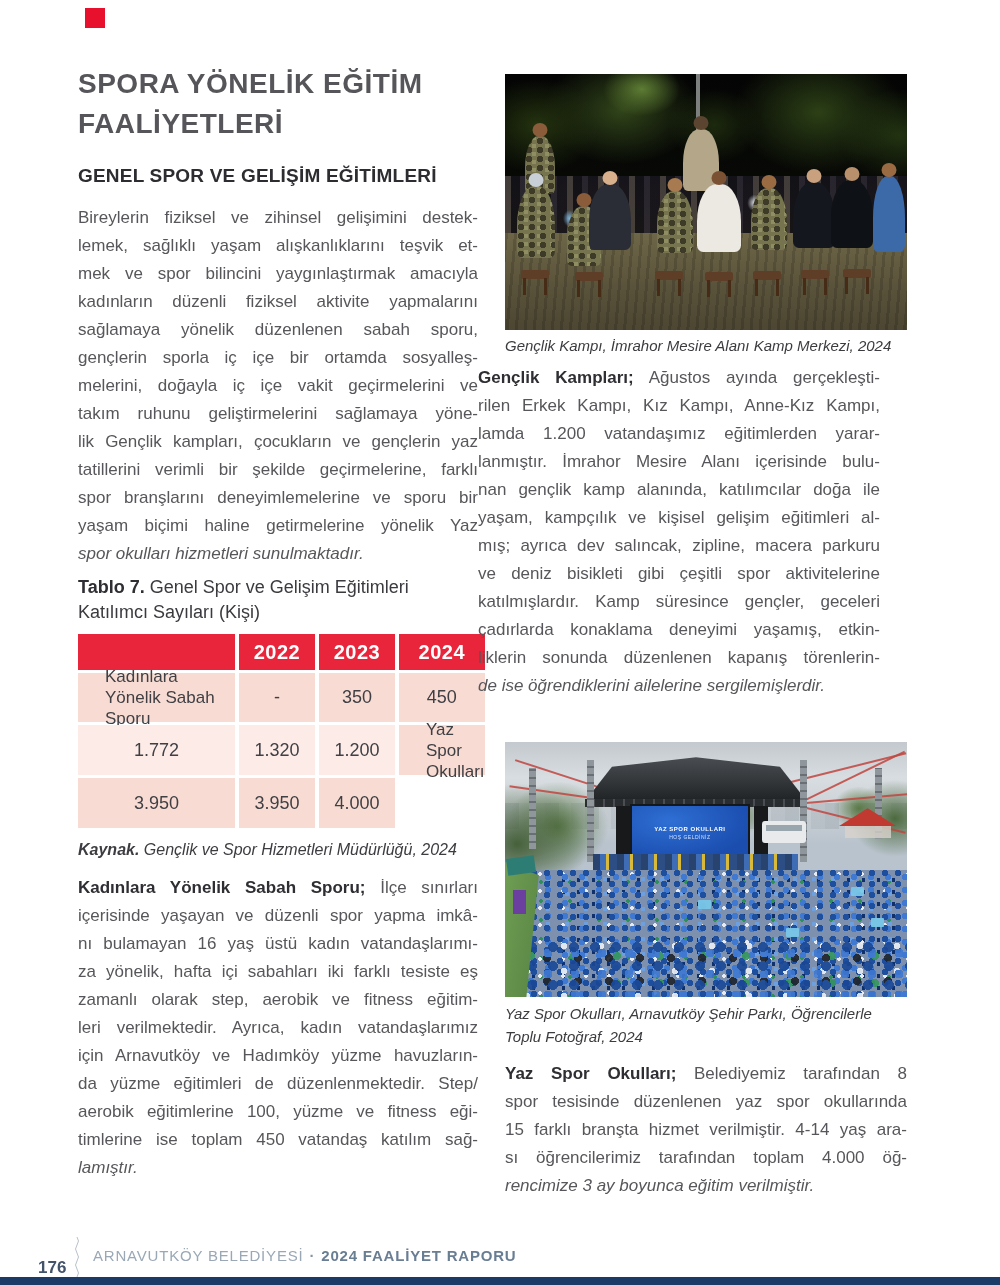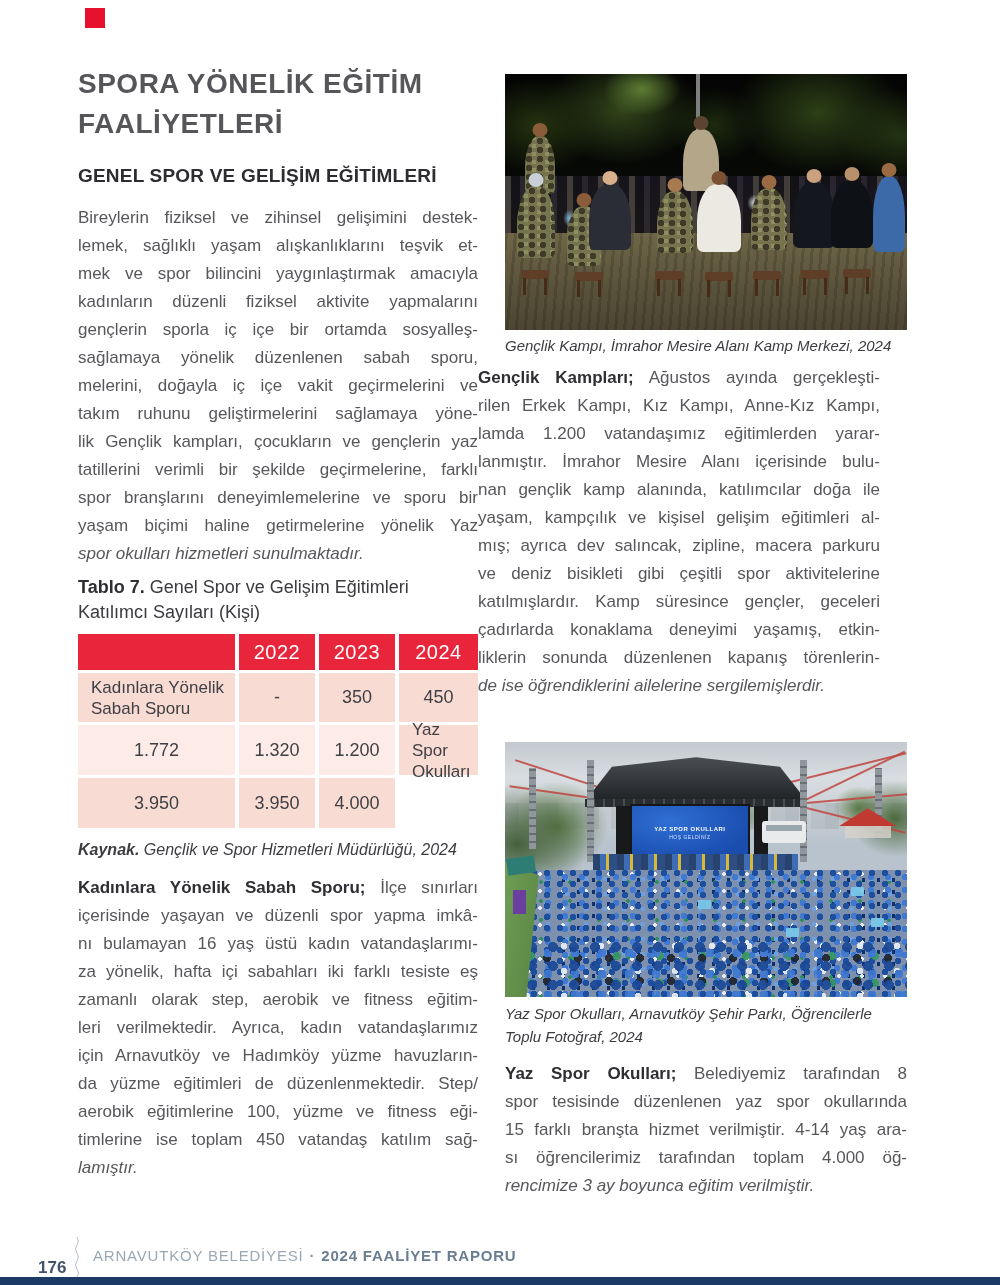--- a/index.html
+++ b/index.html
@@ -21,22 +21,22 @@
 
   .para { font-size:17px; color:#57575b; }
   .pline { height:28px; line-height:28px; overflow:hidden; text-align:justify; text-align-last:justify; white-space:normal; }
   .pline.last { text-align-last:left;font-style:italic; }
   .pline b { font-weight:700; color:#2e2e33; }
 
   .tcap { font-size:18px; color:#3a3a3f; line-height:25px; }
   .tcap b { font-weight:800; color:#2e2e33; }
 
   .table { display:grid; grid-template-columns:157px 76px 76px 1fr; grid-template-rows:36px 49px 50px 50px; gap:3px 4px; background:#fff; }
-  .th { background:var(--accent-red); color:#fff; font-weight:400; font-size:20px; letter-spacing:.5px; display:flex; align-items:center; justify-content:center; }
-  .tl { color:#3f3f44; font-size:17px; line-height:21px; display:flex; align-items:center; padding-left:13px; }
+  .th { background:var(--accent-red); color:#fff; font-weight:700; font-size:20px; letter-spacing:.5px; display:flex; align-items:center; justify-content:center; }
+  .tl { color:#3f3f44; font-size:17px; line-height:21px; display:flex; align-items:center; padding-left:27px; }
   .td { color:#3f3f44; font-size:18px; display:flex; align-items:center; justify-content:center; }
   .ra { background:var(--row-pink-a); }
   .rb { background:var(--row-pink-b); }
 
   .kaynak { font-size:16px; font-style:italic; color:#3c3c41; }
   .kaynak b { font-weight:700; }
 
   .caption { font-size:15px; font-style:italic; color:#3c3c40; line-height:23px; }
 
   
@@ -153,22 +153,22 @@
     <div>FAALİYETLERİ</div>
   </div>
 
   <div class="abs h2" style="left:78px;top:165px;width:430px">GENEL SPOR VE GELİŞİM EĞİTİMLERİ</div>
 
   <div class="abs para" style="left:78px;top:204px;width:400px">
       <div class="pline">Bireylerin fiziksel ve zihinsel gelişimini destek-</div>
       <div class="pline">lemek, sağlıklı yaşam alışkanlıklarını teşvik et-</div>
       <div class="pline">mek ve spor bilincini yaygınlaştırmak amacıyla</div>
       <div class="pline">kadınların düzenli fiziksel aktivite yapmalarını</div>
+      <div class="pline">sağlamaya yönelik düzenlenen sabah sporu,</div>
       <div class="pline">gençlerin sporla iç içe bir ortamda sosyalleş-</div>
-      <div class="pline">sağlamaya yönelik düzenlenen sabah sporu,</div>
       <div class="pline">melerini, doğayla iç içe vakit geçirmelerini ve</div>
       <div class="pline">takım ruhunu geliştirmelerini sağlamaya yöne-</div>
       <div class="pline">lik Gençlik kampları, çocukların ve gençlerin yaz</div>
       <div class="pline">tatillerini verimli bir şekilde geçirmelerine, farklı</div>
       <div class="pline">spor branşlarını deneyimlemelerine ve sporu bir</div>
       <div class="pline">yaşam biçimi haline getirmelerine yönelik Yaz</div>
       <div class="pline last">spor okulları hizmetleri sunulmaktadır.</div>
     </div>
 
   <div class="abs tcap" style="left:78px;top:575px;width:400px">

